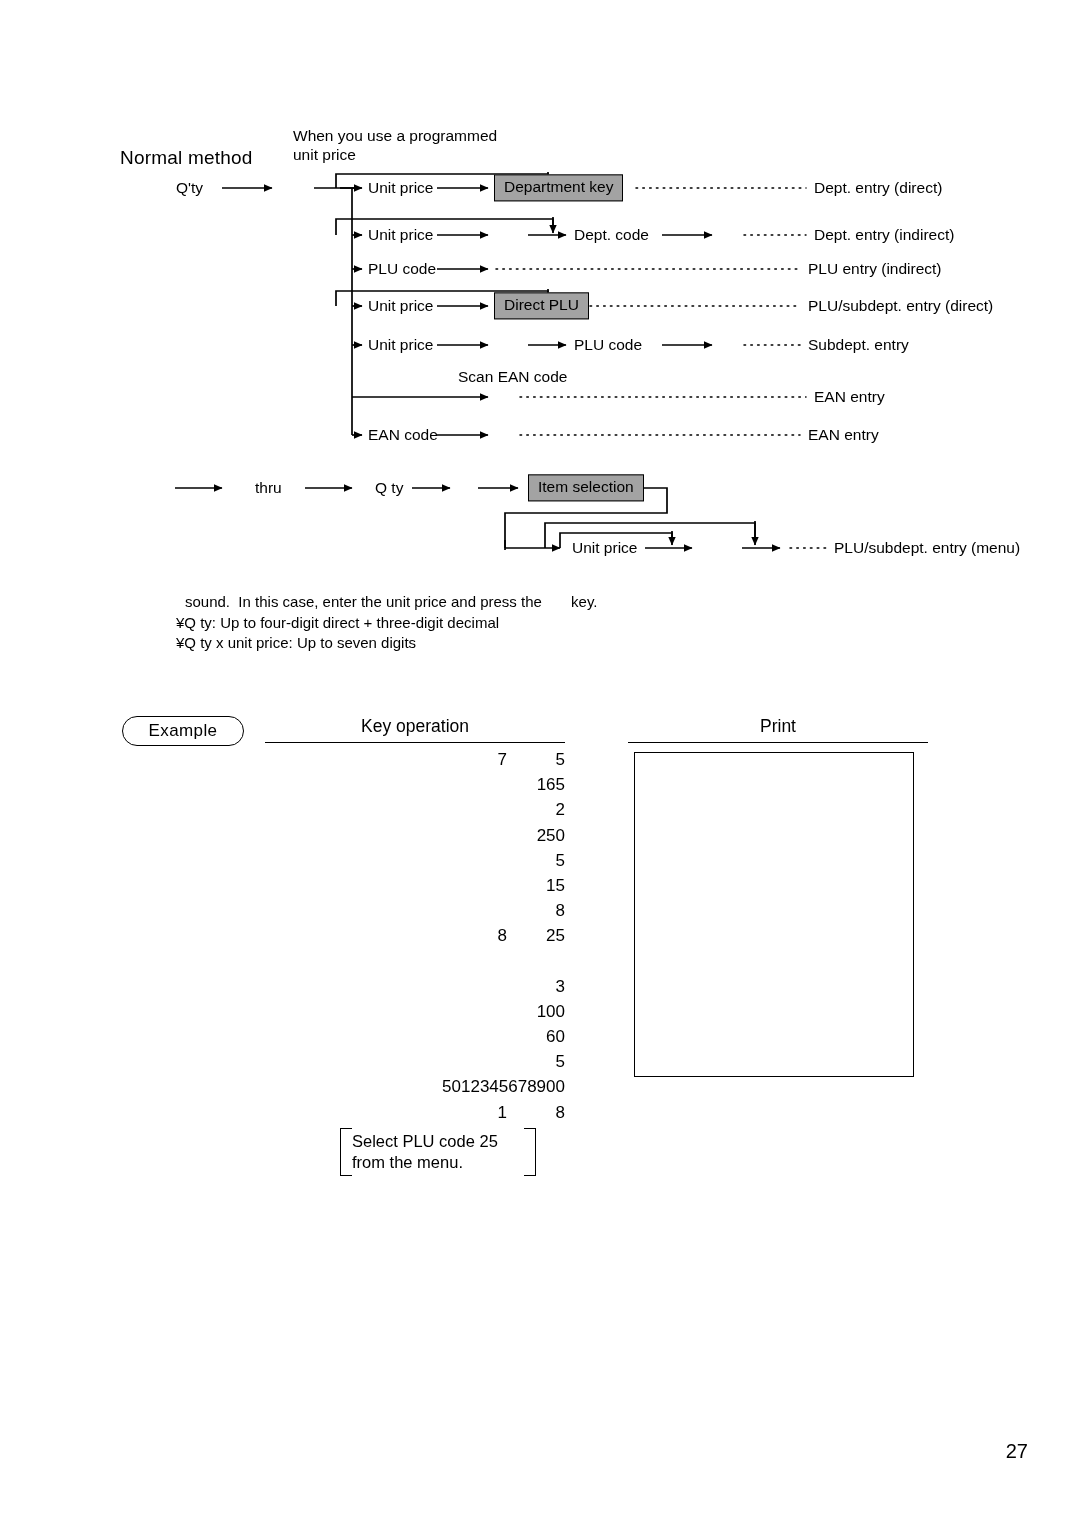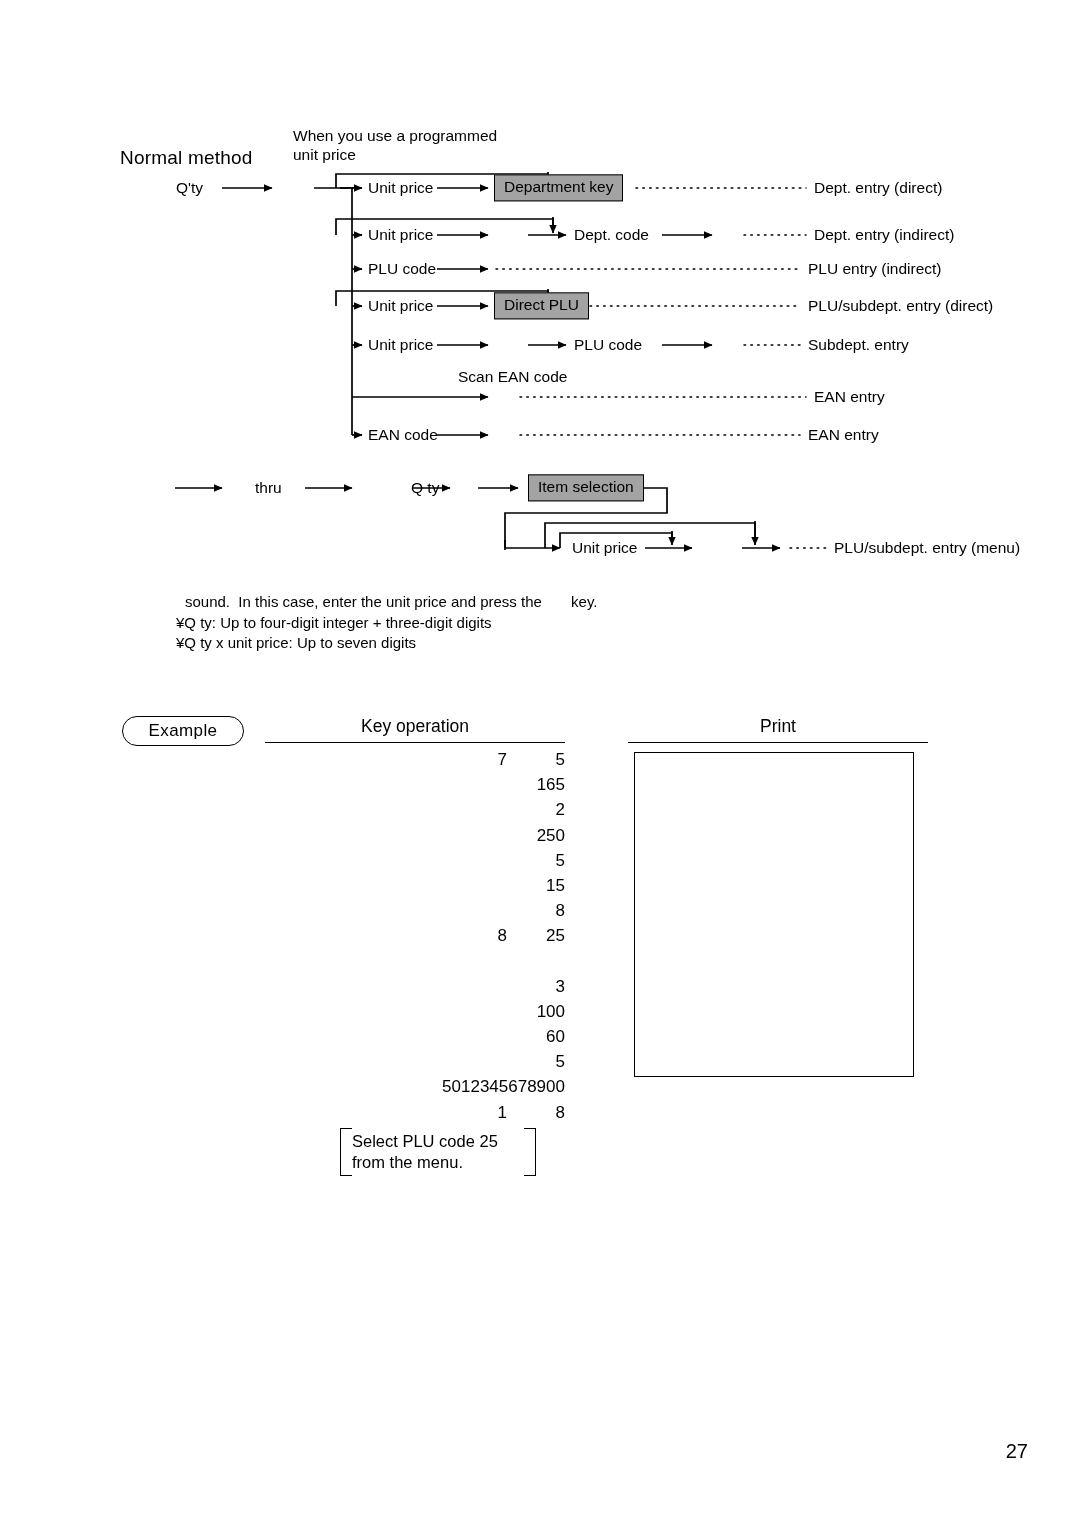--- a/index.html
+++ b/index.html
@@ -241,29 +241,29 @@
   <div class="lbl c" style="left:574px; top:345px;">PLU code</div>
   <div class="lbl c" style="left:808px; top:345px;">Subdept. entry</div>
 
   <div class="lbl c" style="left:458px; top:377px;">Scan EAN code</div>
   <div class="lbl c" style="left:814px; top:397px;">EAN entry</div>
 
   <div class="lbl c" style="left:368px; top:435px;">EAN code</div>
   <div class="lbl c" style="left:808px; top:435px;">EAN entry</div>
 
   <div class="lbl c" style="left:255px; top:488px;">thru</div>
-  <div class="lbl c" style="left:375px; top:488px;margin-left:36px;">Q ty</div>
+  <div class="lbl c" style="left:375px; top:488px;">Q ty</div>
   <div class="boxed" style="left:528px; top:488px;">Item selection</div>
   <div class="lbl c" style="left:572px; top:548px;">Unit price</div>
   <div class="lbl c" style="left:834px; top:548px;">PLU/subdept. entry (menu)</div>
 </div>
 
 <div class="abs" id="notes">
   <div class="note-line note-indent">sound.  In this case, enter the unit price and press the       key.</div>
-  <div class="note-line">¥Q ty: Up to four-digit integer + three-digit digits</div>
+  <div class="note-line">¥Q ty: Up to four-digit direct + three-digit decimal</div>
   <div class="note-line">¥Q ty x unit price: Up to seven digits</div>
 </div>
 
 <div class="abs" id="example-pill">
   <span>Example</span>
 </div>
 
 <div class="col-head" id="keyop-head">Key operation</div>
 <div class="col-head" id="print-head">Print</div>
 

